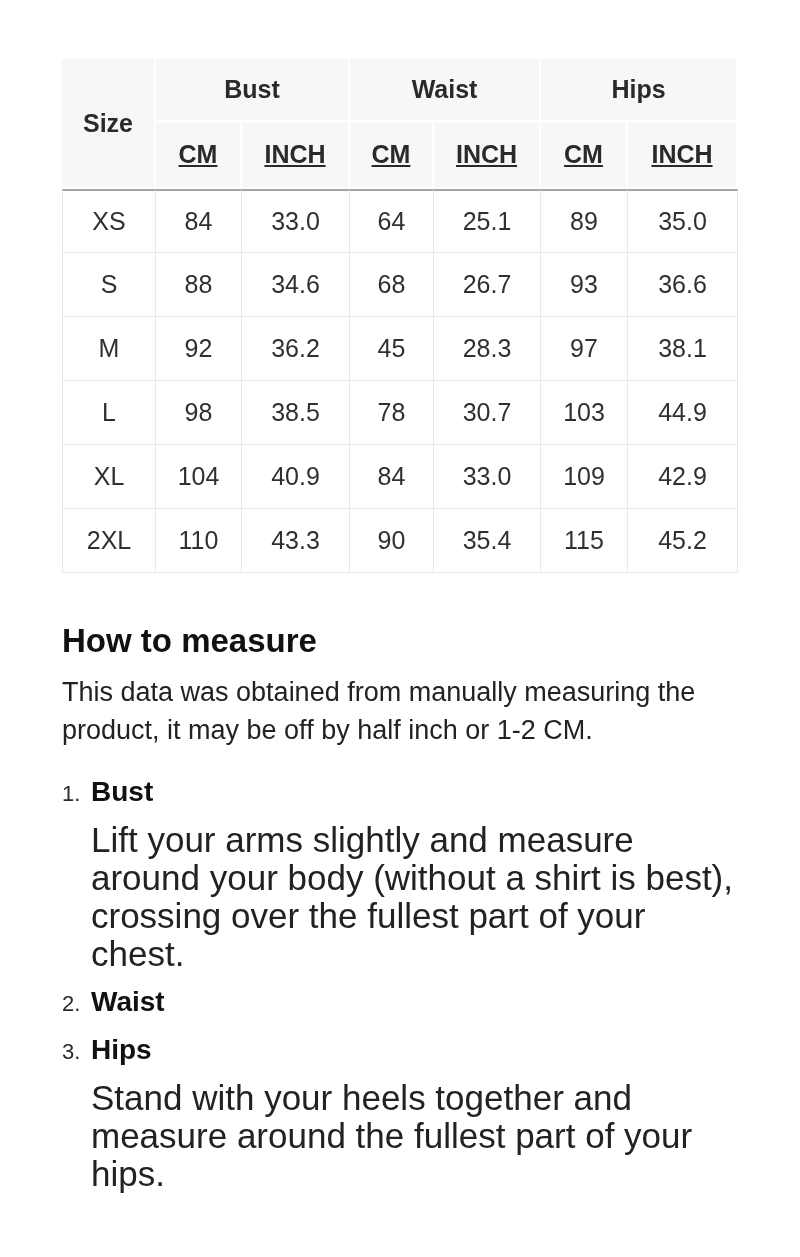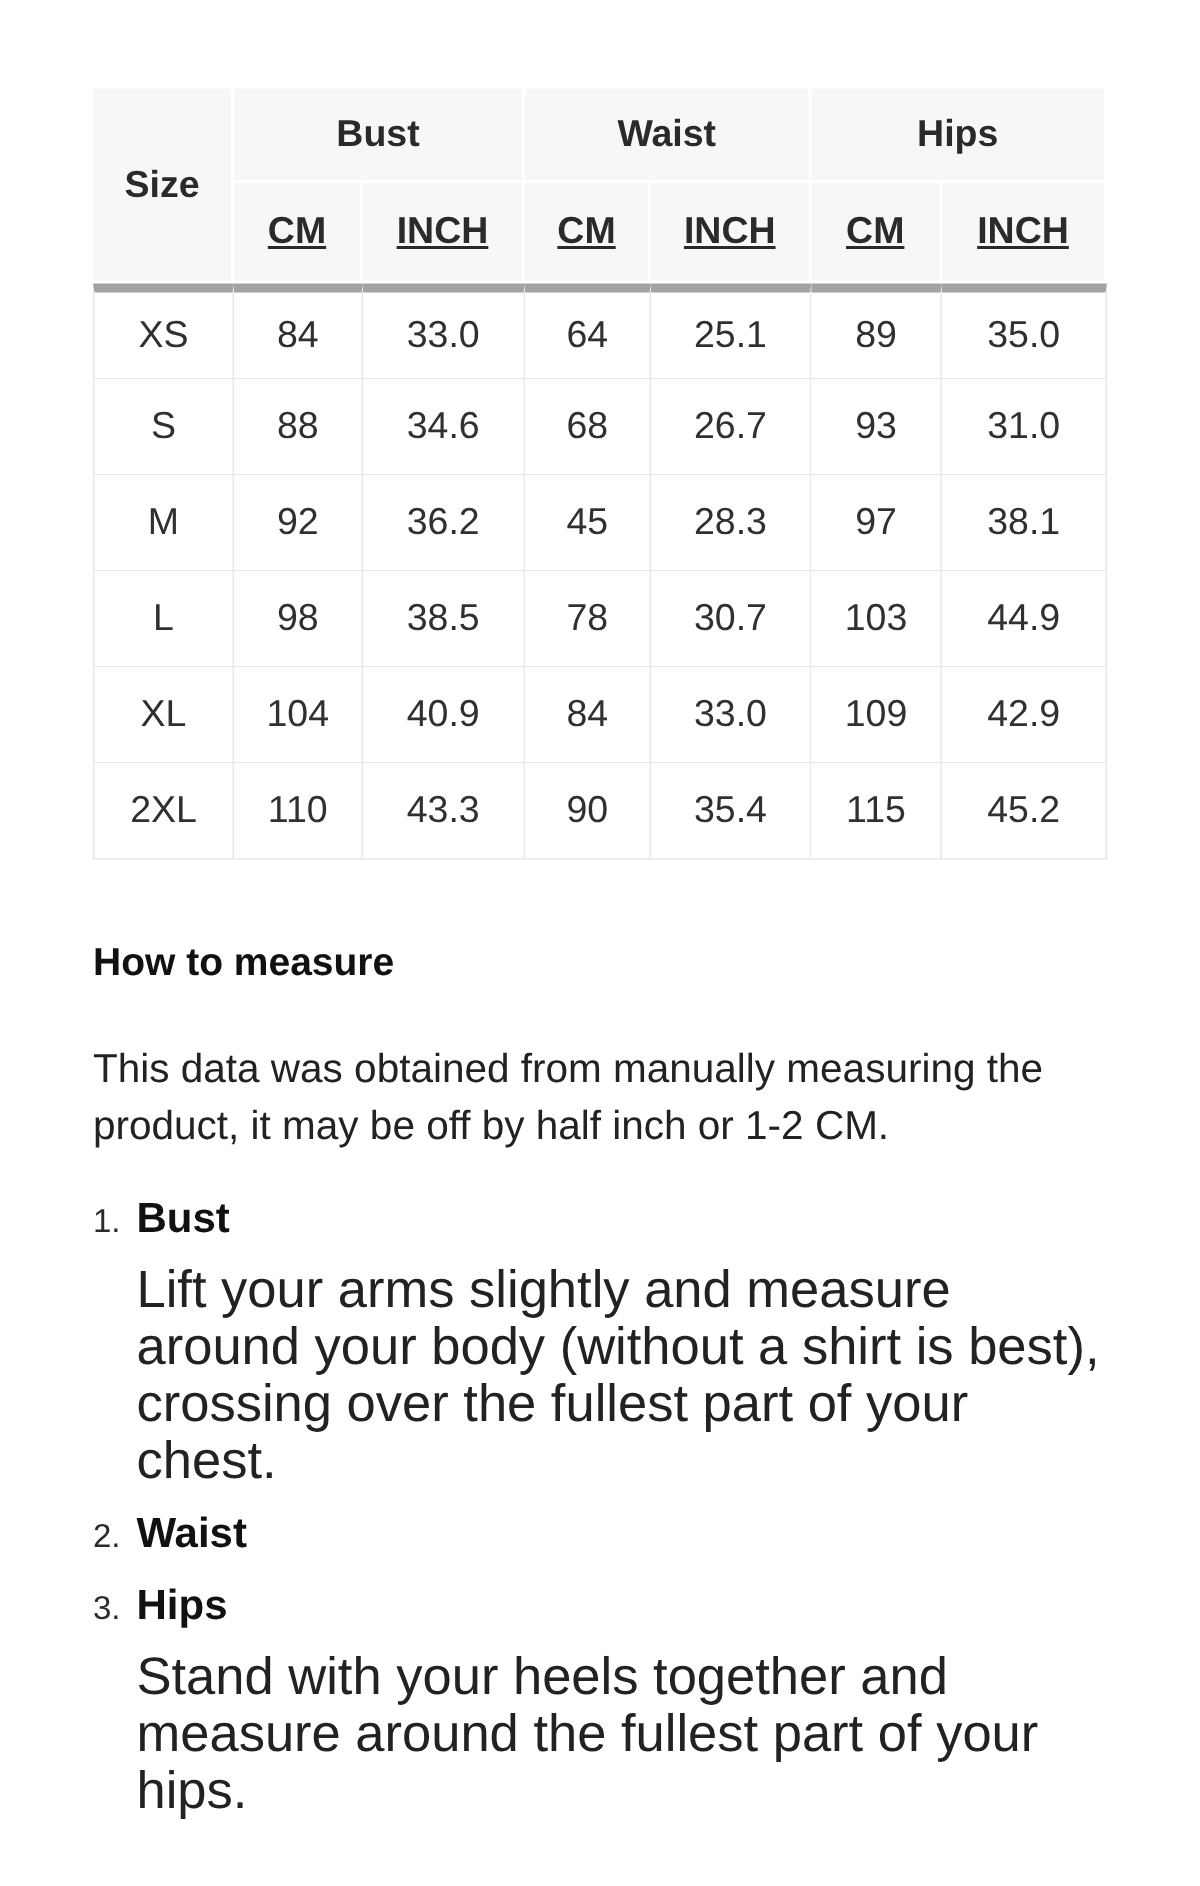--- a/index.html
+++ b/index.html
@@ -36,32 +36,32 @@
   .size-chart thead tr.group-row th { height: 63px; }
   .size-chart thead tr.unit-row th { height: 67px; text-decoration: underline; }
   .size-chart td {
     height: 64px;
     color: #303030;
     background: #ffffff;
     border-right: 1px solid #e8e8e8;
     border-bottom: 1px solid #e8e8e8;
   }
   .size-chart td:first-child { border-left: 1px solid #e8e8e8; }
-  .size-chart tbody tr:first-child td { border-top: 6px solid #a3a3a3; }
+  .size-chart tbody tr:first-child td { border-top: 2px solid #a3a3a3; }
 
   
   .howto-heading {
     margin-top: 48px;
-    font-size: 26px;
+    font-size: 33px;
     line-height: 40px;
     font-weight: bold;
     color: #111111;
   }
   .howto-intro {
-    margin: 32px 0 26px 0;
+    margin: 12px 0 26px 0;
     font-size: 27px;
     line-height: 38px;
     color: #222222;
   }
   ol.steps { list-style: none; }
   li.step { margin-bottom: 12px; }
   .step-head { display: flex; align-items: baseline; line-height: 34px; }
   .step-marker {
     font-size: 22px;
     color: #2b2b2b;
@@ -121,21 +121,21 @@
         <td>89</td>
         <td>35.0</td>
       </tr>
       <tr>
         <td>S</td>
         <td>88</td>
         <td>34.6</td>
         <td>68</td>
         <td>26.7</td>
         <td>93</td>
-        <td>31.0</td>
+        <td>36.6</td>
       </tr>
       <tr>
         <td>M</td>
         <td>92</td>
         <td>36.2</td>
         <td>45</td>
         <td>28.3</td>
         <td>97</td>
         <td>38.1</td>
       </tr>

